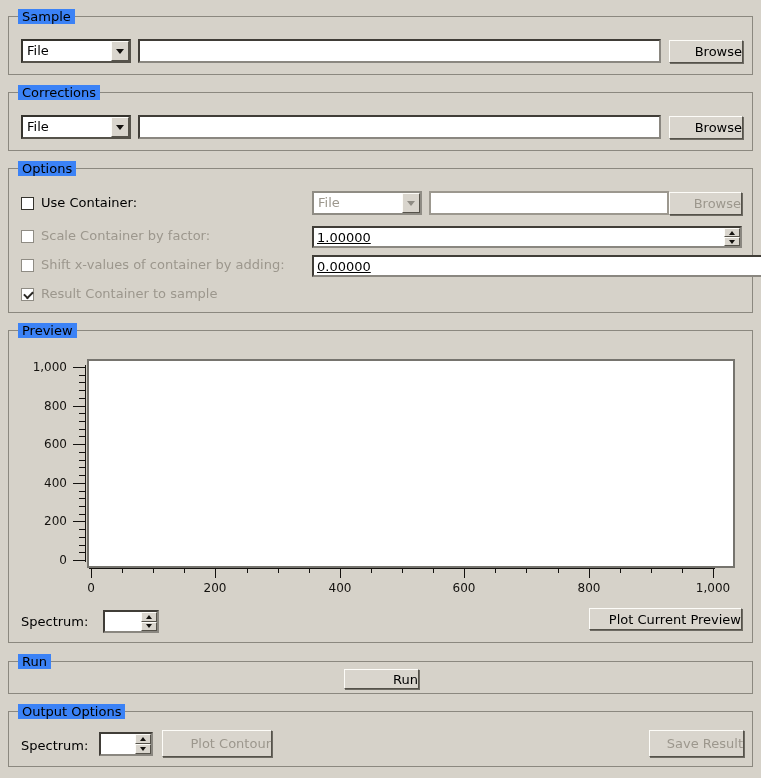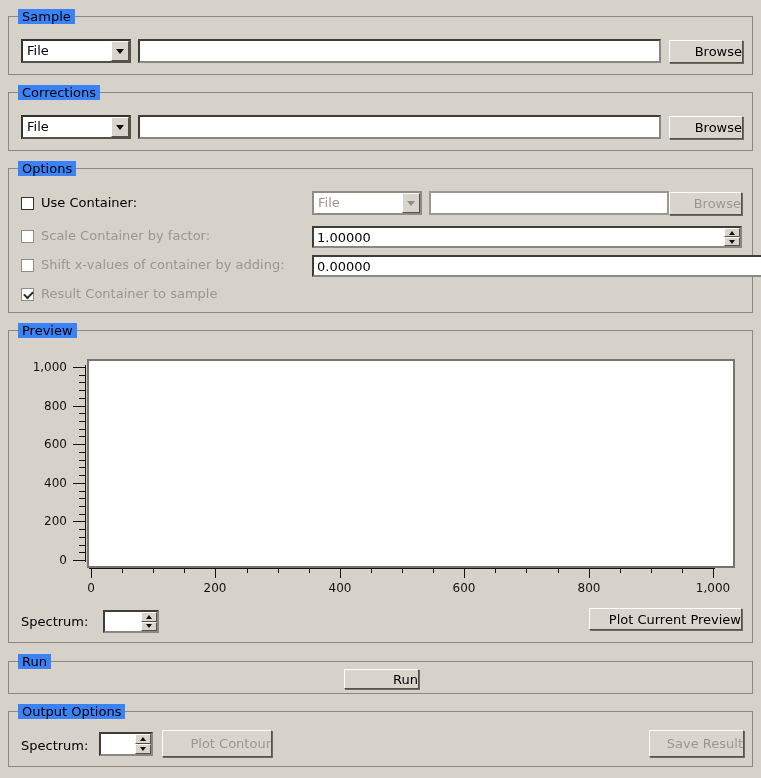--- a/index.html
+++ b/index.html
@@ -61,21 +61,21 @@
   .combo.disabled .arr-down{border-top-color:#8f8c84;}
 
   
   .spin{
     position:absolute;background:#fff;
     border:2px solid;border-color:#403d37 #8a8780 #8a8780 #403d37;
   }
   .spin-in{
     position:absolute;left:0;top:0;bottom:0;right:17px;width:calc(100% - 17px);
     border:none;outline:none;background:#fff;
-    font-family:inherit;font-size:13px;padding:0 3px;
+    font-family:inherit;font-size:13px;padding:0 3px;text-decoration:underline;
   }
   .spin-btns{position:absolute;right:0;top:0;bottom:0;width:16px;}
   .sb{
     position:absolute;left:0;right:0;height:50%;
     background:#d9d5cd;border:1px solid;border-color:#fdfcf8 #55524a #55524a #fdfcf8;
   }
   .sb.up{top:0;} .sb.dn{bottom:0;}
   .arr-up-s,.arr-dn-s{position:absolute;left:50%;top:50%;width:0;height:0;transform:translate(-50%,-50%);}
   .arr-up-s{border-left:3px solid transparent;border-right:3px solid transparent;border-bottom:4px solid #14120f;}
   .arr-dn-s{border-left:3px solid transparent;border-right:3px solid transparent;border-top:4px solid #14120f;}

